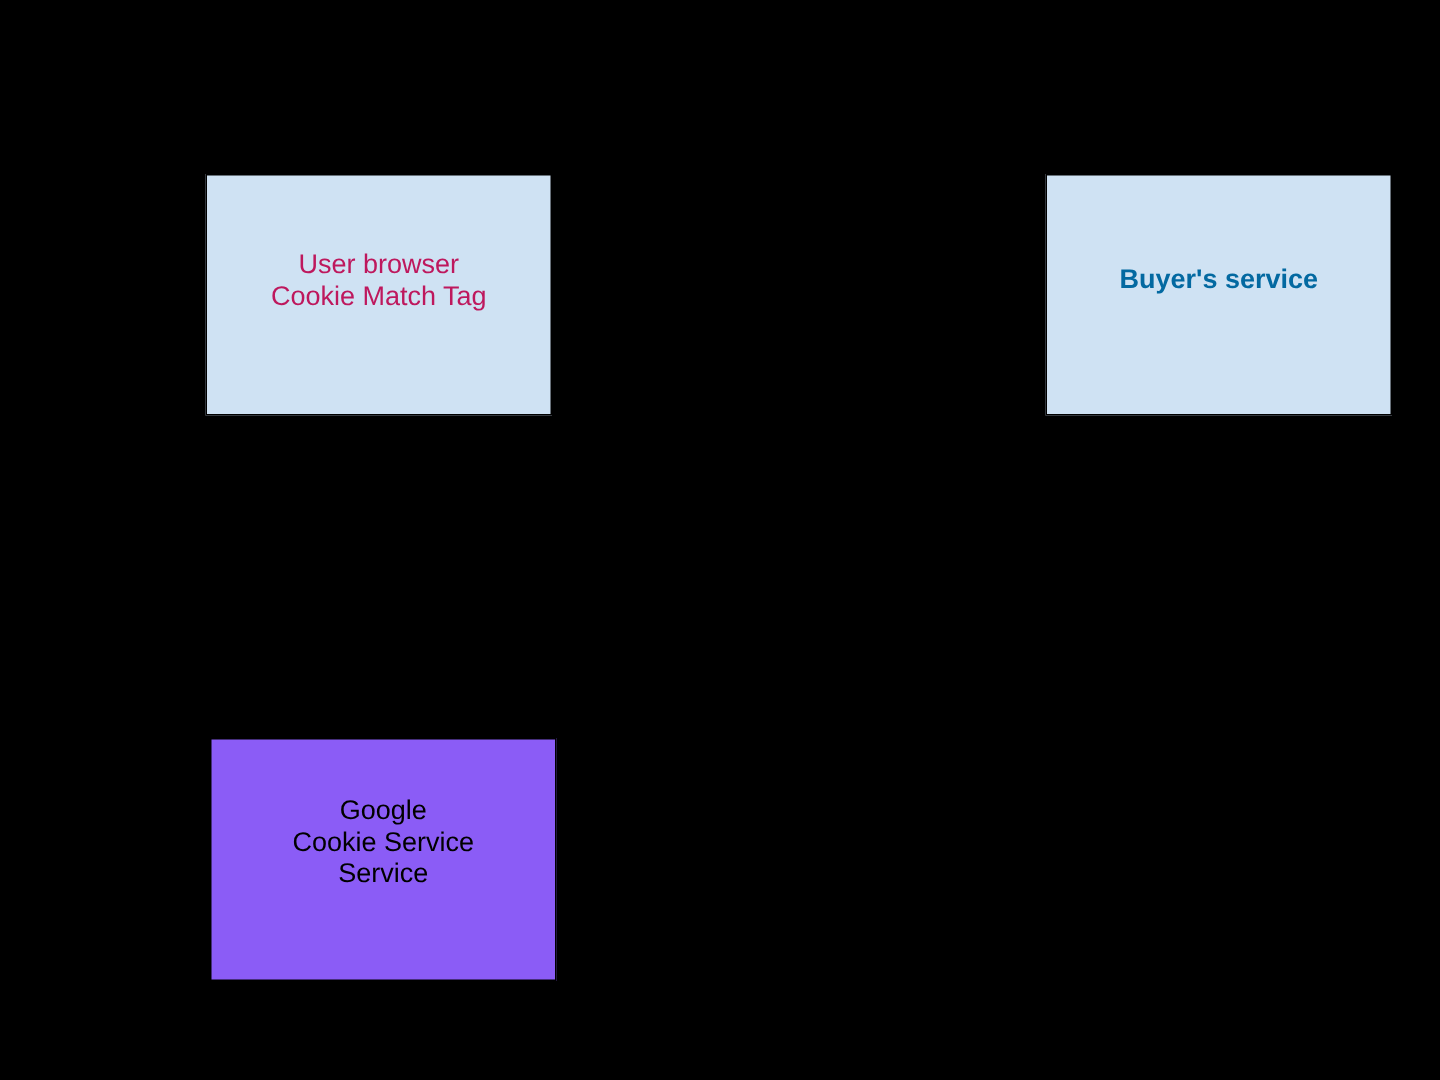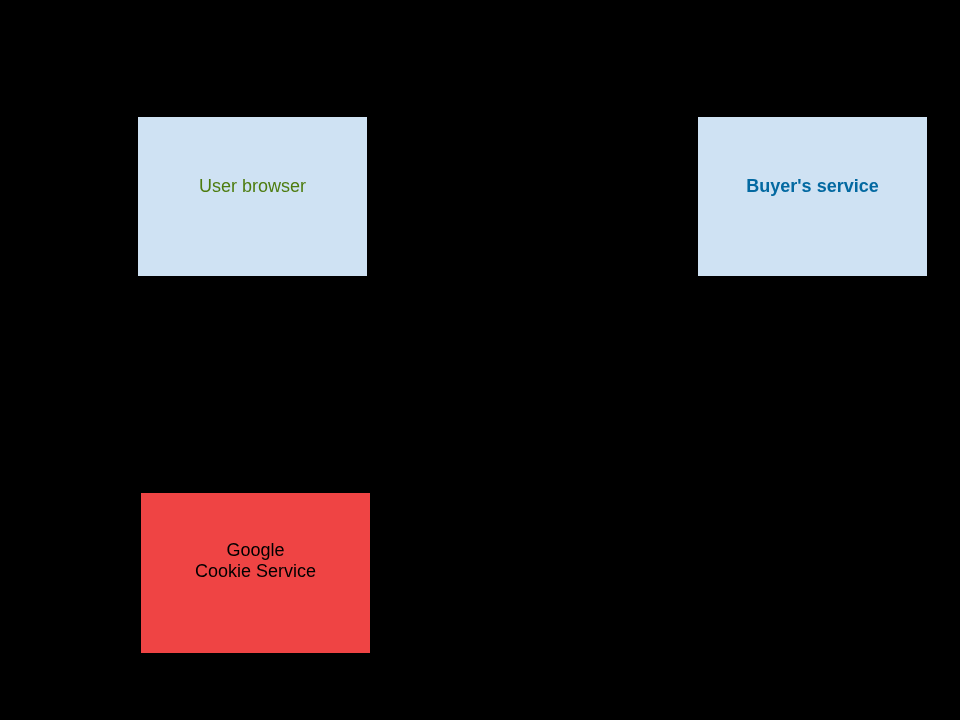--- a/index.html
+++ b/index.html
@@ -39,32 +39,34 @@
   .node-buyers-service { left: 697px; top: 116px; }
   .node-google-cms     { left: 140px; top: 492px; height: 162px; }
   .node-google-cms .text-block { transform: translateY(-12px); }
   .line { display: block; white-space: nowrap; }
 </style>
 </head>
 <body>
 
 <div class="stage" style="background-color: rgb(0, 0, 0);">
 
-  <div class="node node-user-browser" style="background-color: rgb(207, 226, 243); border-color: rgb(0, 0, 0); color: #4d7c0f; align-items: center;">
+  <div class="node node-user-browser" style="background-color: rgb(207, 226, 243); border-color: rgb(0, 0, 0); color: #be185d; align-items: center;">
     <div class="text-block">
       <span class="line">User browser</span>
+      <span class="line">Cookie Match Tag</span>
     </div>
   </div>
 
   <div class="node node-buyers-service" style="background-color: rgb(207, 226, 243); border-color: rgb(0, 0, 0); color: #0369a1; font-weight: bold;">
     <div class="text-block">
       <span class="line">Buyer's service</span>
     </div>
   </div>
 
-  <div class="node node-google-cms" style="background-color: #ef4444; border-color: rgb(0, 0, 0); color: rgb(0, 0, 0); text-align: center;">
+  <div class="node node-google-cms" style="background-color: #8b5cf6; border-color: rgb(0, 0, 0); color: rgb(0, 0, 0); text-align: center;">
     <div class="text-block">
       <span class="line">Google</span>
       <span class="line">Cookie Service</span>
+      <span class="line">Service</span>
     </div>
   </div>
 
 </div>
 
 </body></html>

